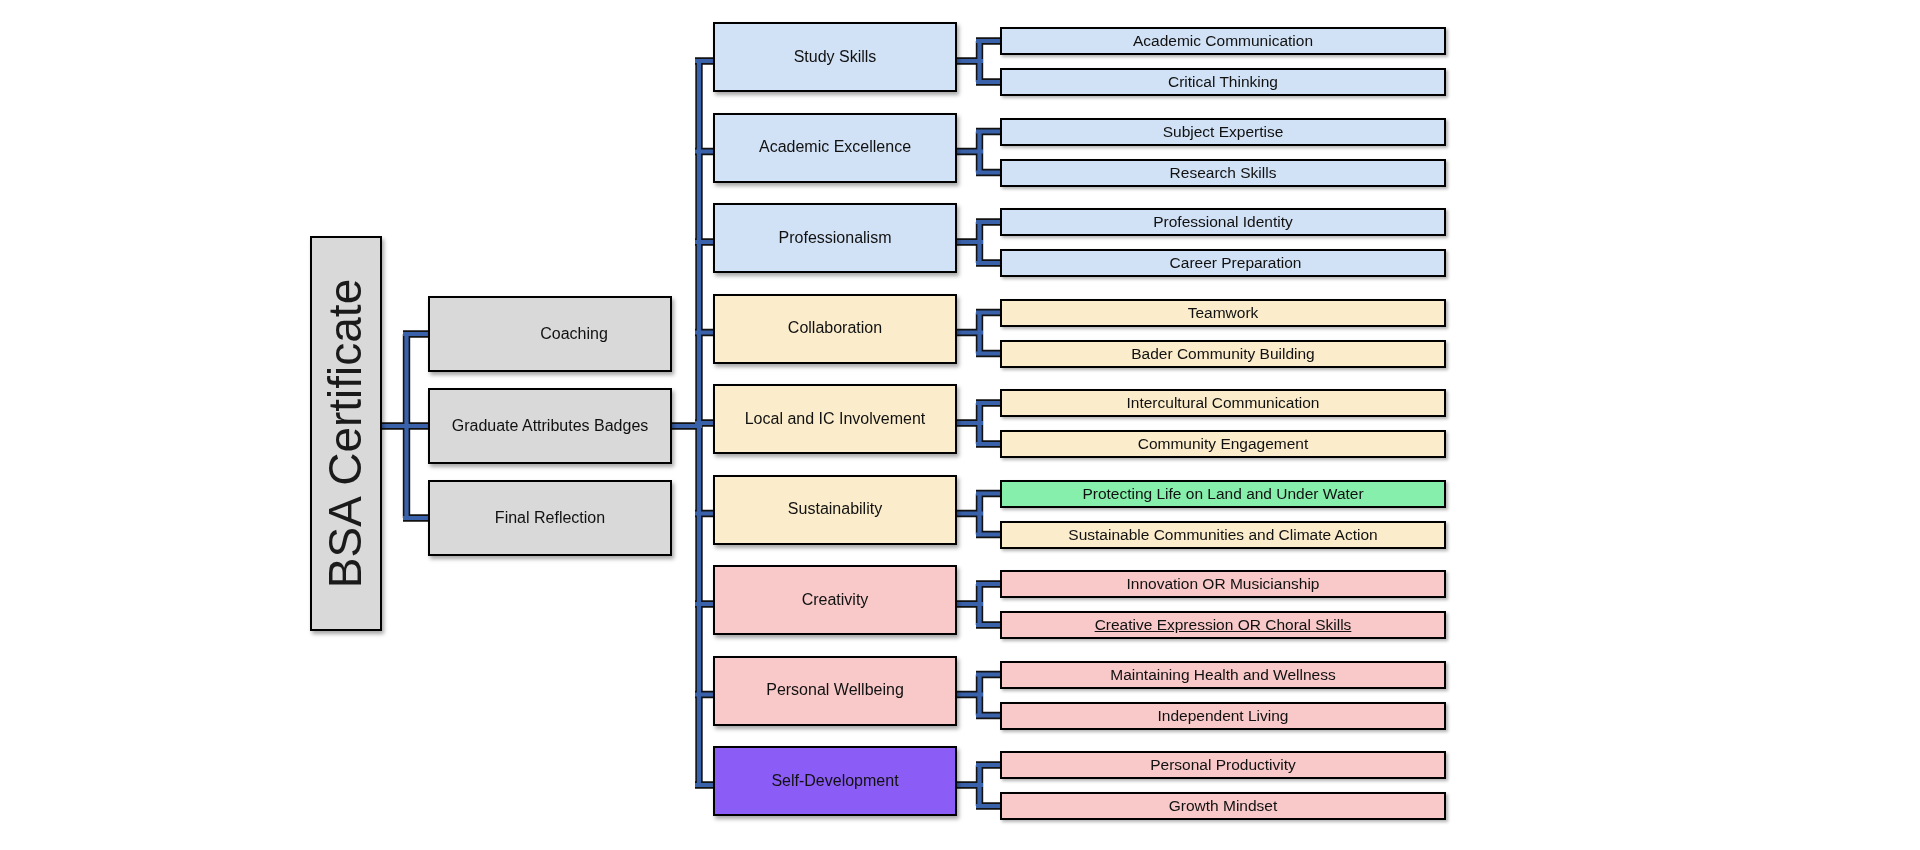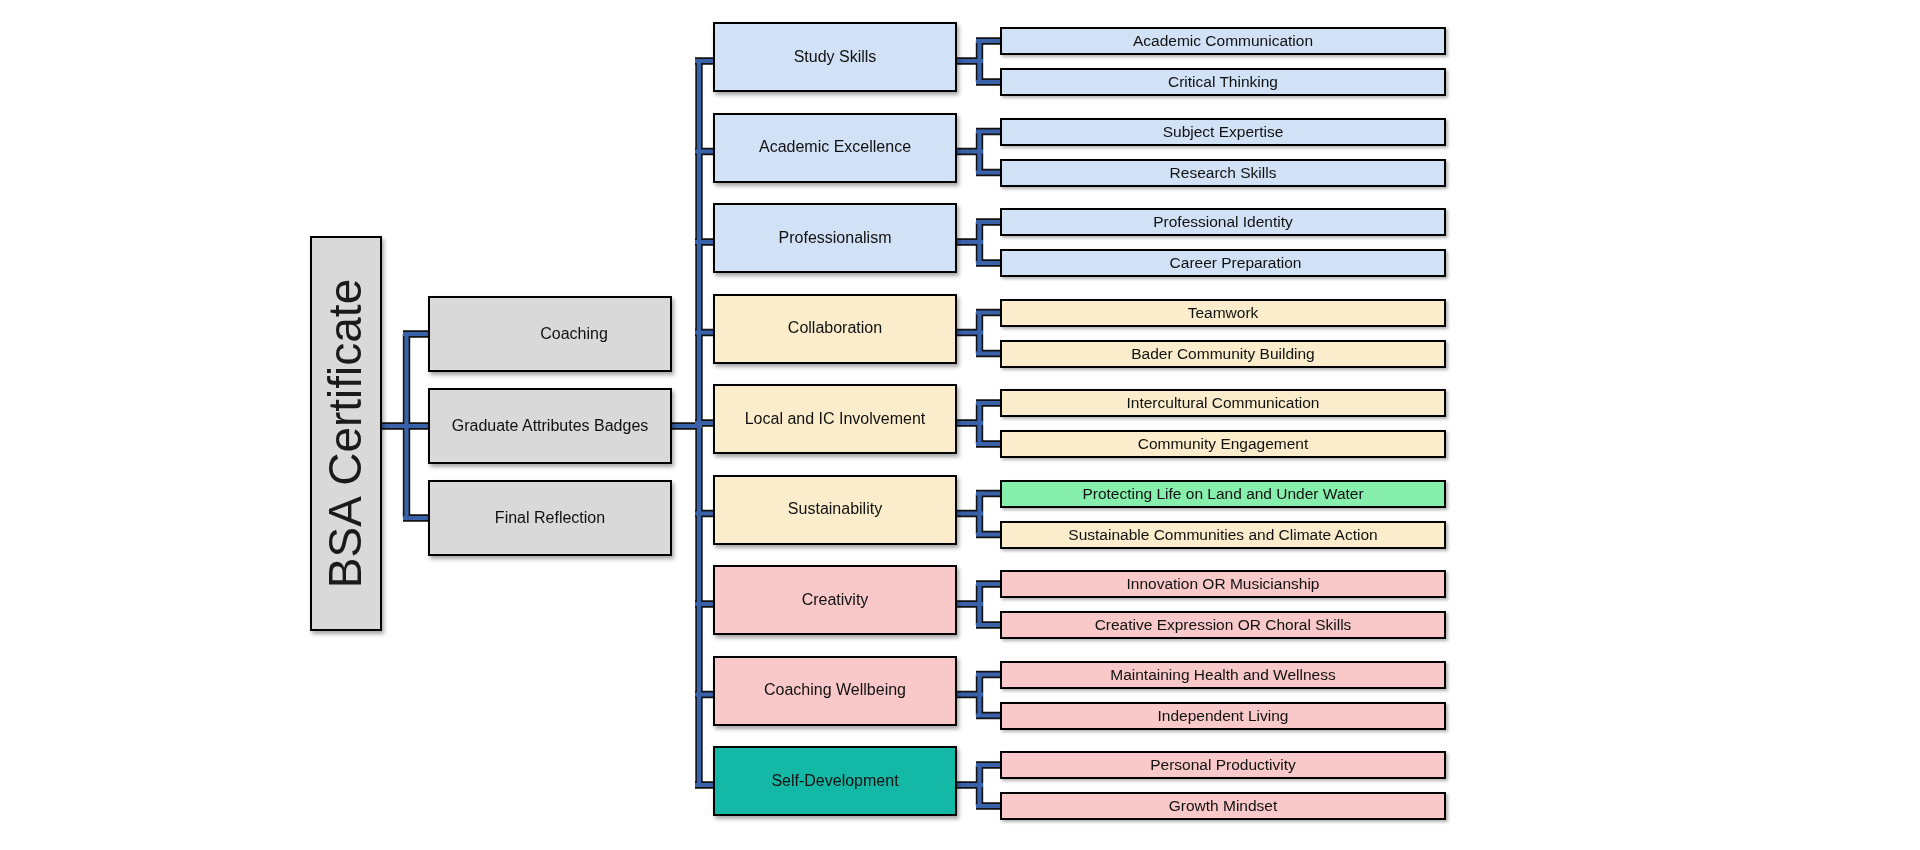--- a/index.html
+++ b/index.html
@@ -114,33 +114,33 @@
       </div>
       <div class="box leaf-box" style="top: 520.5px; background: rgb(251, 237, 203);">
         <span>Sustainable Communities and Climate Action</span>
       </div>
       <div class="box cat-box" style="top: 565px; background: rgb(249, 201, 201);">
         <span>Creativity</span>
       </div>
       <div class="box leaf-box" style="top: 570px; background: rgb(249, 201, 201);">
         <span>Innovation OR Musicianship</span>
       </div>
-      <div class="box leaf-box" style="top: 611px; background: rgb(249, 201, 201);">
+      <div class="box leaf-box" style="top: 611px; background: rgb(249, 201, 201); text-decoration: underline;">
         <span>Creative Expression OR Choral Skills</span>
       </div>
       <div class="box cat-box" style="top: 655.5px; background: rgb(249, 201, 201);">
-        <span>Coaching Wellbeing</span>
+        <span>Personal Wellbeing</span>
       </div>
       <div class="box leaf-box" style="top: 660.5px; background: rgb(249, 201, 201);">
         <span>Maintaining Health and Wellness</span>
       </div>
       <div class="box leaf-box" style="top: 701.5px; background: rgb(249, 201, 201);">
         <span>Independent Living</span>
       </div>
-      <div class="box cat-box" style="top: 746px; background: #14b8a6;">
+      <div class="box cat-box" style="top: 746px; background: #8b5cf6;">
         <span>Self-Development</span>
       </div>
       <div class="box leaf-box" style="top: 751px; background: rgb(249, 201, 201);">
         <span>Personal Productivity</span>
       </div>
       <div class="box leaf-box" style="top: 792px; background: rgb(249, 201, 201);">
         <span>Growth Mindset</span>
       </div>
     </div>
 

